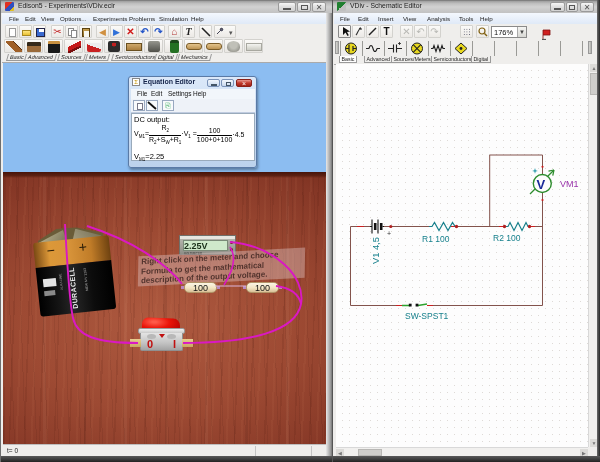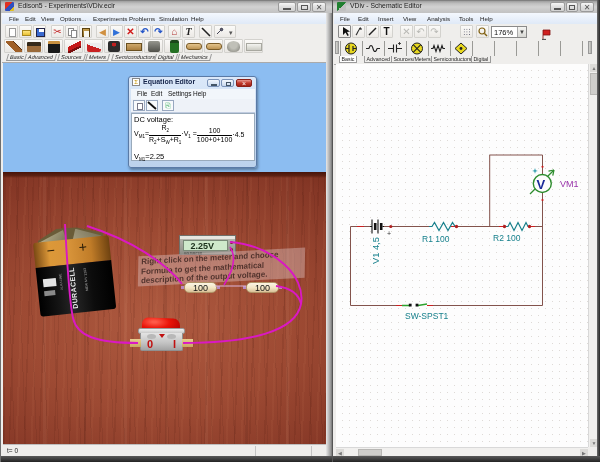--- a/index.html
+++ b/index.html
@@ -191,21 +191,21 @@
       <div class="abs" style="left:2px;top:37px;width:76px;height:49px;background:linear-gradient(90deg,#000,#161616 28%,#262626 45%,#0c0c0c 72%,#000);border-radius:0 0 3px 3px;">
         <span class="abs" style="left:32px;top:3px;font-size:7px;font-weight:bold;color:#ececec;writing-mode:vertical-rl;transform:rotate(180deg);letter-spacing:0.4px;">DURACELL</span>
         <span class="abs" style="left:47px;top:5px;font-size:3.5px;color:#aaa;writing-mode:vertical-rl;transform:rotate(180deg);">NEW MV 1203</span>
         <span class="abs" style="left:22px;top:8px;font-size:3.5px;color:#999;writing-mode:vertical-rl;transform:rotate(180deg);">ALKALINE</span>
         <div class="abs" style="left:6px;top:12px;width:13px;height:8px;background:#e4e4e4;"></div>
         <div class="abs" style="left:6px;top:24px;width:11px;height:5px;background:#8a8a8a;"></div>
       </div>
     </div>
 
     <div class="abs" style="left:176px;top:172px;width:57px;height:20px;background:linear-gradient(180deg,#e6e6e0 0 3px,#b4b4ac 3px,#8e8e86);border:1px solid #70706a;">
-      <div class="abs" style="left:3px;top:4px;width:45px;height:11px;background:#cfe9cb;border:1px solid #7a8a78;font-size:9px;font-weight:bold;color:#1a301a;text-align:right;line-height:10px;padding-right:13px;">2.25V</div>
+      <div class="abs" style="left:3px;top:4px;width:45px;height:11px;background:#cfe9cb;border:1px solid #7a8a78;font-size:9px;font-weight:bold;color:#1a301a;text-align:right;line-height:10px;padding-right:20px;">2.25V</div>
       <div class="abs" style="left:4px;top:16px;font-size:3px;color:#333;">VOLTMETER</div>
       <div class="abs" style="left:50px;top:5px;width:3px;height:3px;background:#702020;border-radius:50%;"></div>
       <div class="abs" style="left:50px;top:12px;width:3px;height:3px;background:#702020;border-radius:50%;"></div>
     </div>
 
     <div class="abs" style="left:135px;top:189px;width:167px;height:30px;background:rgba(222,196,196,0.42);transform:rotate(-3deg) skewX(-4deg);color:#53342e;font-size:8px;font-weight:bold;line-height:9.5px;padding:1px 3px;white-space:nowrap;">Right click on the meter and choose<br>Formula to get the mathematical<br>description of the output voltage.</div>
 
     <div class="abs" style="left:178px;top:219px;width:39px;height:11px;">
       <div class="abs" style="left:0;top:4px;width:6px;height:3px;background:#b888c0;"></div>
       <div class="abs" style="left:33px;top:4px;width:6px;height:3px;background:#b888c0;"></div>
@@ -265,21 +265,21 @@
             <div class="abs" style="left:3px;top:2px;width:6px;height:7px;background:#fff;border:1px solid #778;"></div>
           </div>
       <div class="abs" style="left:15px;top:1px;width:12px;height:11px;border:1px solid #98a8c0;background:#f8fafc;">
             <svg width="10" height="9" style="position:absolute;left:0px;top:0px;">
               <path d="M1,1 L9,8" stroke="#111" stroke-width="1.8"></path>
             </svg>
           </div>
       <div class="abs" style="left:31px;top:1px;width:12px;height:11px;border:1px solid #98a8c0;background:#f8fafc;font-size:7px;text-align:center;line-height:10px;color:#3a5;">⎘</div>
     </div>
     <div class="abs" style="left:2px;top:36px;width:124px;height:48px;background:#fff;border:1px solid #9ab;color:#000;">
-      <div class="abs" style="left:2px;top:1px;font-size:7.5px;">DC voltage:</div>
+      <div class="abs" style="left:2px;top:1px;font-size:7.5px;">DC output:</div>
       <div class="abs" style="left:2px;top:10px;font-size:7px;line-height:7.5px;white-space:nowrap;">
         <span style="display:inline-block;vertical-align:middle;">V<span style="font-size:4.5px;vertical-align:-2px;">M1</span>=</span><span style="display:inline-block;vertical-align:middle;text-align:center;"><span style="display:block;border-bottom:1px solid #000;padding:0 1px;">R<span style="font-size:4.5px;vertical-align:-2px;">2</span></span><span style="display:block;padding:0;">R<span style="font-size:4.5px;vertical-align:-2px;">2</span>+S<span style="font-size:4.5px;vertical-align:-2px;">W</span>+R<span style="font-size:4.5px;vertical-align:-2px;">1</span></span></span><span style="display:inline-block;vertical-align:middle;">·V<span style="font-size:4.5px;vertical-align:-2px;">1</span> =</span><span style="display:inline-block;vertical-align:middle;text-align:center;"><span style="display:block;border-bottom:1px solid #000;padding:0 1px;">100</span><span style="display:block;padding:0;">100+0+100</span></span><span style="display:inline-block;vertical-align:middle;">·4.5</span>
       </div>
       <div class="abs" style="left:2px;top:38px;font-size:7.5px;">V<span style="font-size:4.5px;vertical-align:-2px;">M1</span>=2.25</div>
     </div>
   </div>
 
   <div id="lborder" class="abs"></div>
   <div id="lstatus" class="abs">
         <span style="position:absolute;left:4px;top:2px;">t= 0</span>

